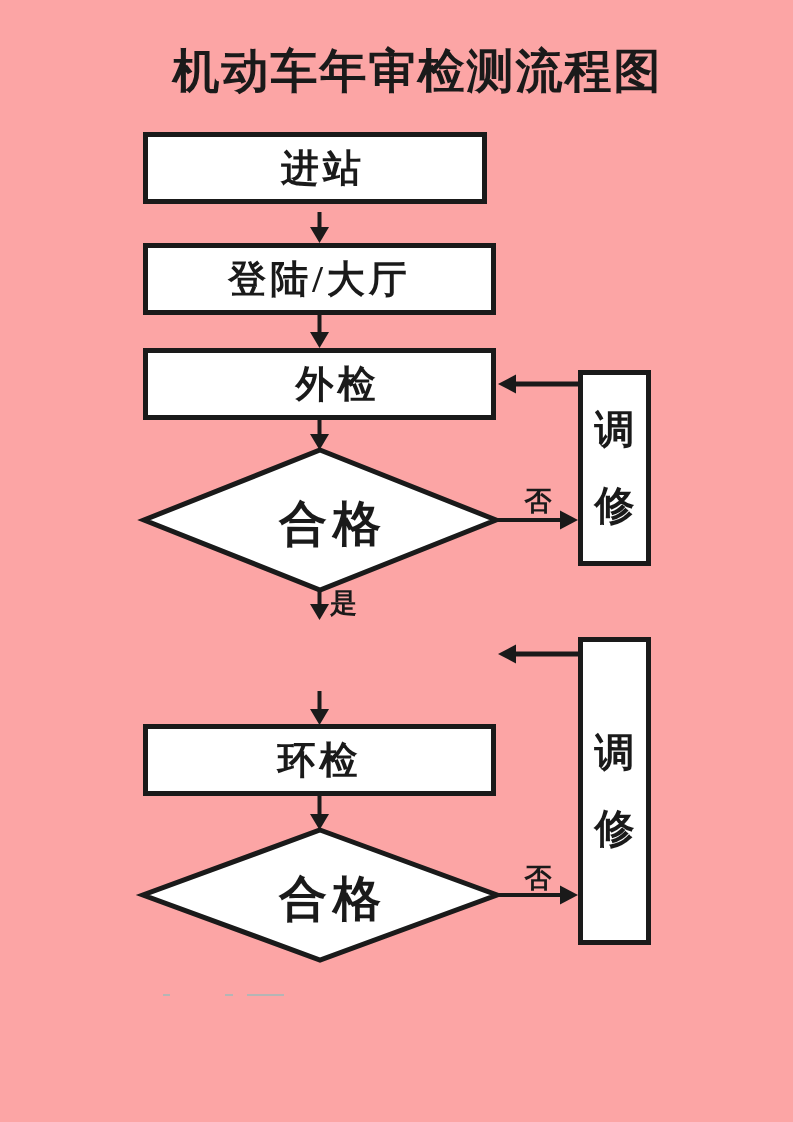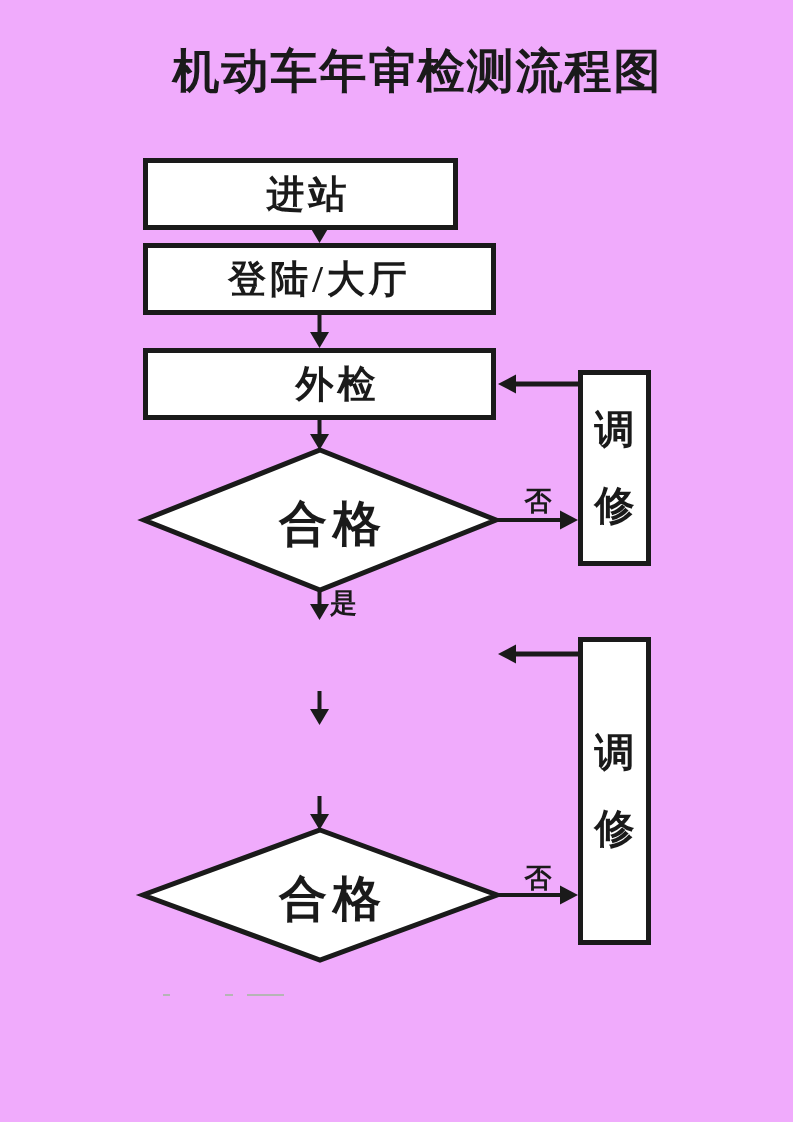--- a/index.html
+++ b/index.html
@@ -4,21 +4,21 @@
 <style>
   html, body {
     margin: 0;
     padding: 0;
     background: #ffffff;
   }
   .canvas {
     position: relative;
     width: 793px;
     height: 1122px;
-    background: #f0abfc;
+    background: #fca5a5;
     overflow: hidden;
     font-family: "Liberation Serif", "DejaVu Serif", serif;
     color: #1a1a1a;
   }
   .title {
     position: absolute;
     left: 120px;
     top: 40px;
     width: 595px;
     text-align: center;
@@ -35,21 +35,21 @@
     border: 5px solid #1a1a1a;
     background: #ffffff;
     display: flex;
     align-items: center;
     justify-content: center;
     font-size: 38px;
     font-weight: bold;
     letter-spacing: 4px;
     line-height: 1;
   }
-  .box-enter    { left: 143px; top: 158px; width: 315px; height: 72px; padding-left: 16px; }
+  .box-enter    { left: 143px; top: 132px; width: 344px; height: 72px; padding-left: 16px; }
   .box-login    { left: 143px; top: 243px; width: 353px; height: 72px; }
   .box-external { left: 143px; top: 348px; width: 353px; height: 72px; padding-left: 36px; }
   .box-driver   { left: 143px; top: 619px; width: 353px; height: 72px; }
   .box-env      { left: 143px; top: 724px; width: 353px; height: 72px; }
   .vbox {
     position: absolute;
     box-sizing: border-box;
     border: 5px solid #1a1a1a;
     background: #ffffff;
     display: flex;
@@ -161,20 +161,23 @@
 
   <div class="pbox box-enter">
     <span>进站</span>
   </div>
   <div class="pbox box-login">
     <span>登陆/大厅</span>
   </div>
   <div class="pbox box-external">
     <span>外检</span>
   </div>
+  <div class="pbox box-env">
+    <span>环检</span>
+  </div>
 
   <div class="vbox box-repair1">
     <span>调</span>
     <span>修</span>
   </div>
   <div class="vbox box-repair2">
     <span>调</span>
     <span>修</span>
   </div>
 

